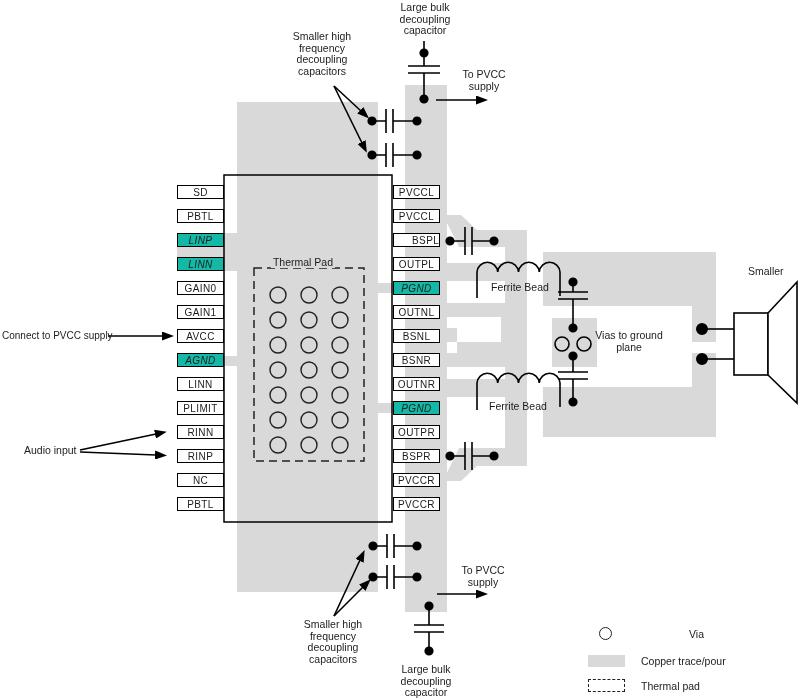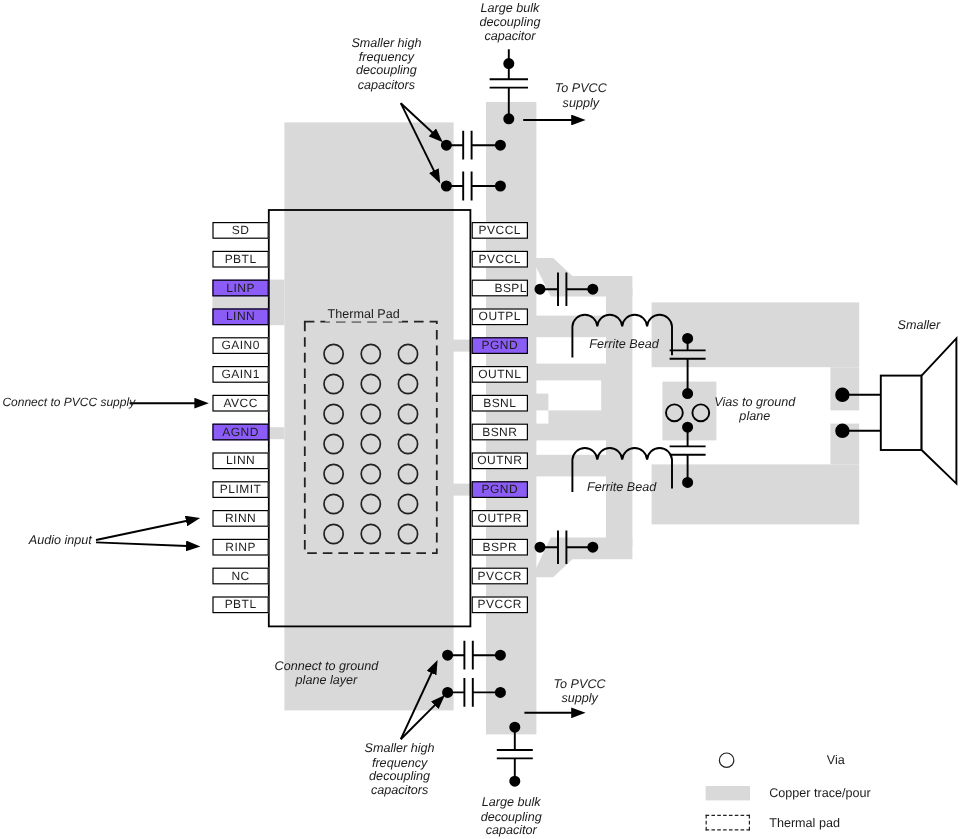--- a/index.html
+++ b/index.html
@@ -1,25 +1,25 @@
 <!DOCTYPE html>
 <html><head>
 <meta charset="utf-8">
 <style>
   html,body{margin:0;padding:0;background:#fff;}
   #stage{position:relative;width:800px;height:699px;background:#fff;overflow:hidden;
          font-family:"Liberation Sans",sans-serif;color:#1c1c1c;}
   #art{position:absolute;left:0;top:0;}
   .ann{position:absolute;font-size:10.5px;line-height:11.5px;text-align:center;
-       white-space:pre-line;color:#1c1c1c;font-style:italic;}
+       white-space:pre-line;color:#1c1c1c;}
   .ann.left{text-align:left;white-space:nowrap;}
   .pin{position:absolute;width:47px;height:14px;border:1.3px solid #000;background:#fff;
        font-size:10px;line-height:14px;text-align:center;box-sizing:border-box;
        letter-spacing:.4px;}
-  .pin.filled{background:#8b5cf6;}
+  .pin.filled{background:#14b8a6;font-style:italic;}
   #thermal-label{position:absolute;left:271px;top:256px;width:64px;text-align:center;
        font-size:10.5px;background:#d9d9d9;}
   .legend-label{position:absolute;left:641px;font-size:10.5px;white-space:nowrap;}
   #legend-via-sym{position:absolute;left:599px;top:627px;width:13px;height:13px;
        border:1.5px solid #222;border-radius:50%;background:#fff;box-sizing:border-box;}
   #legend-copper-sym{position:absolute;left:588px;top:655px;width:37px;height:12px;
        background:#d9d9d9;}
   #legend-thermal-sym{position:absolute;left:588px;top:679px;width:37px;height:13px;
        border:1.5px dashed #222;box-sizing:border-box;background:#fff;}
 </style>
@@ -208,22 +208,20 @@
 frequency
 decoupling
 capacitors</div>
   <div class="ann" style="left:375px;top:2px;width:100px;">Large bulk
 decoupling
 capacitor</div>
   <div class="ann" style="left:444px;top:69px;width:80px;">To PVCC
 supply</div>
   <div class="ann left" style="left:2px;top:330px;font-size:10px;">Connect to PVCC supply</div>
   <div class="ann left" style="left:24px;top:445px;">Audio input</div>
-  <div class="ann" style="left:222px;top:550px;width:100px;">Connect to ground
-plane layer</div>
   <div class="ann" style="left:283px;top:619px;width:100px;">Smaller high
 frequency
 decoupling
 capacitors</div>
   <div class="ann" style="left:443px;top:565px;width:80px;">To PVCC
 supply</div>
   <div class="ann" style="left:376px;top:664px;width:100px;">Large bulk
 decoupling
 capacitor</div>
   <div class="ann" style="left:470px;top:282px;width:100px;">Ferrite Bead</div>

